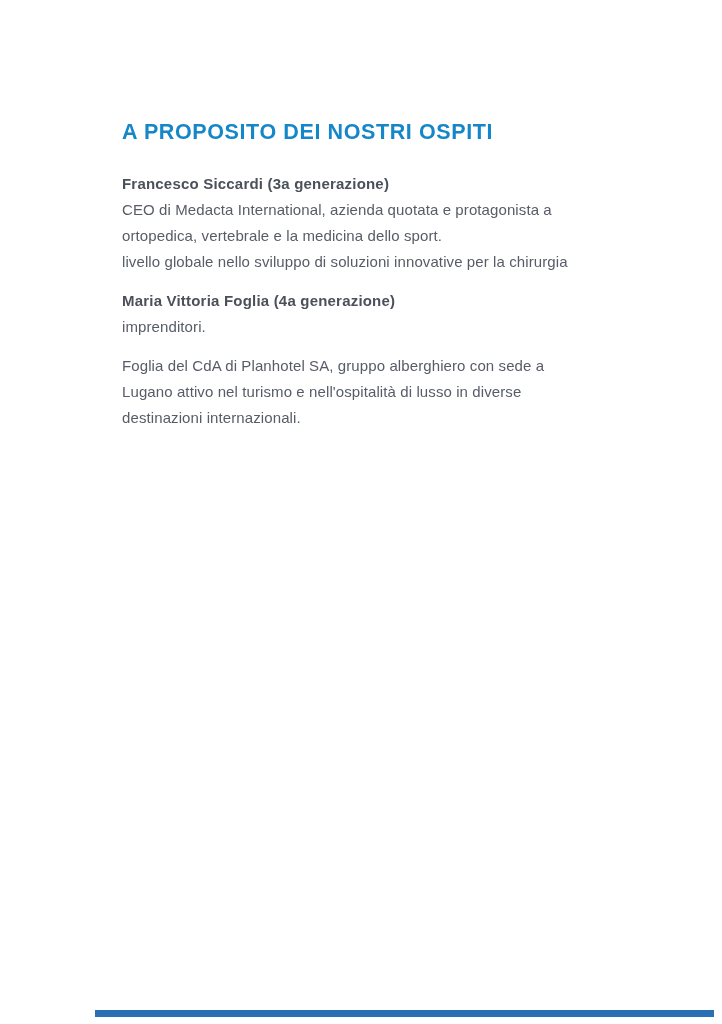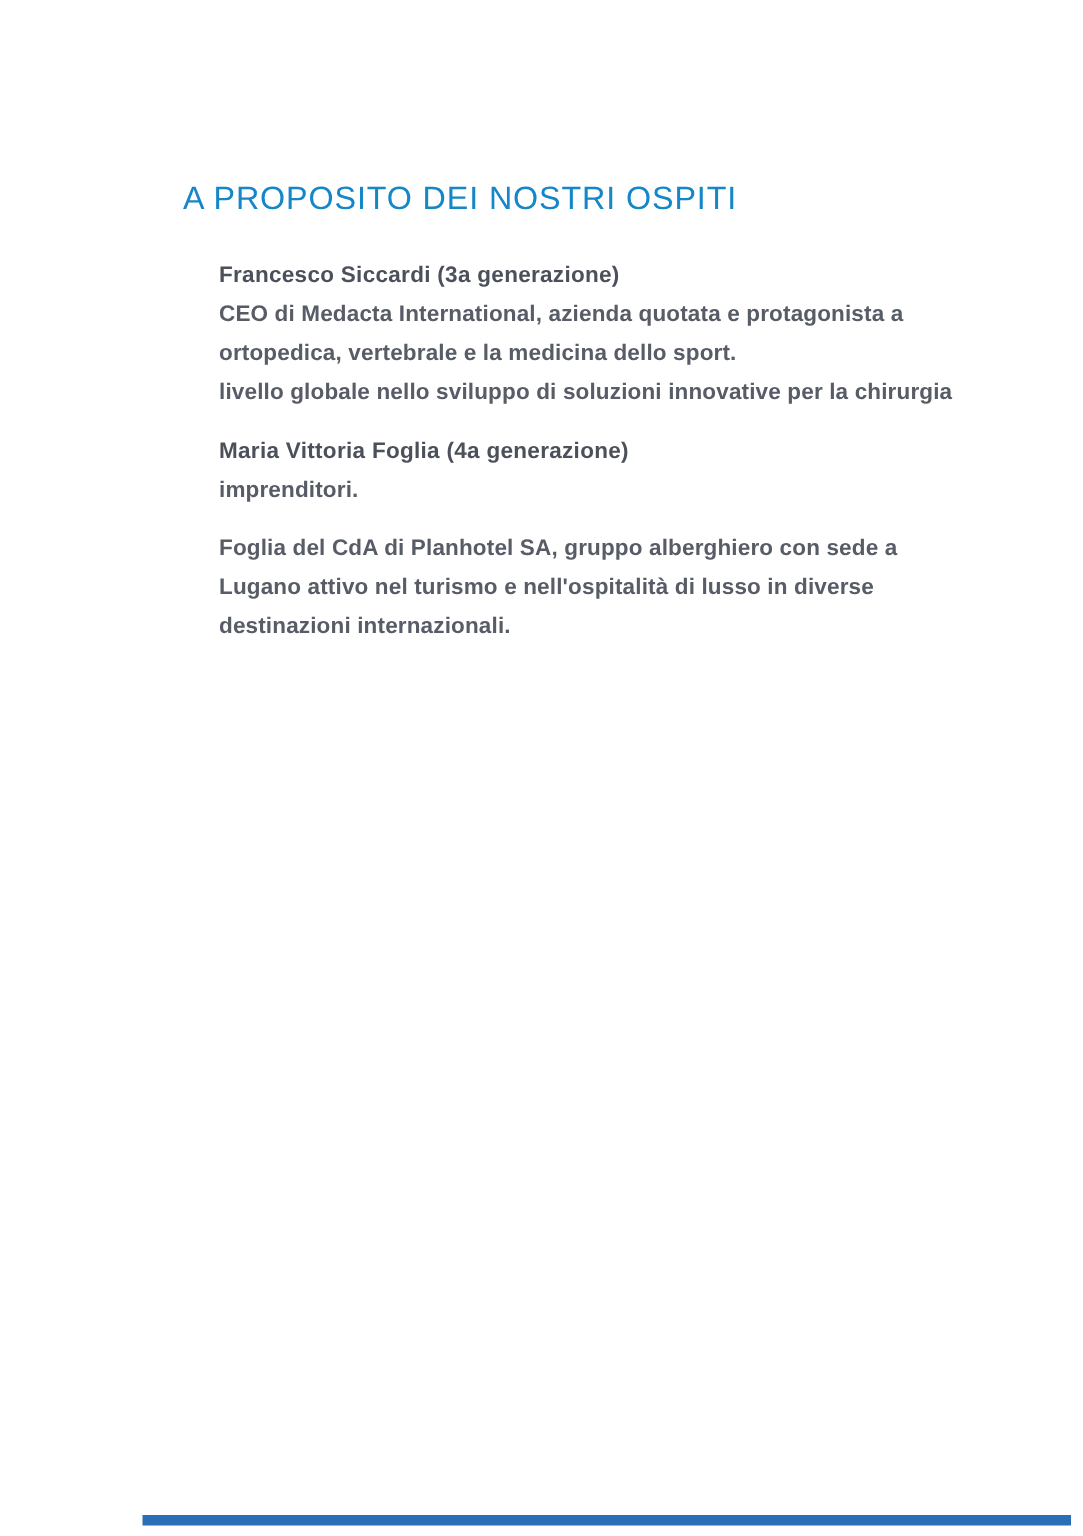--- a/index.html
+++ b/index.html
@@ -25,42 +25,41 @@
   }
   .content {
     position: absolute;
     left: 122px;
     top: 121px;
     width: 540px;
   }
   .page-title {
     color: var(--accent-blue);
     font-size: 21.5px;
-    font-weight: 400;
+    font-weight: 700;
     letter-spacing: 0.6px;
     line-height: 1.1;
     margin-bottom: 26px;
     white-space: nowrap;
   }
   .guest {
     margin-bottom: 13px;
-    margin-left: 24px;
   }
   .guest-name {
     color: var(--heading-text);
     font-size: 15px;
     font-weight: 700;
     letter-spacing: 0.2px;
     line-height: 26px;
     white-space: nowrap;
   }
   .guest-line {
     color: var(--body-text);
     font-size: 15px;
-    font-weight: 700;
+    font-weight: 400;
     letter-spacing: 0.1px;
     line-height: 26px;
     white-space: nowrap;
   }
   .footer-bar {
     position: absolute;
     left: 95px;
     right: 8px;
     bottom: 7px;
     height: 7px;

